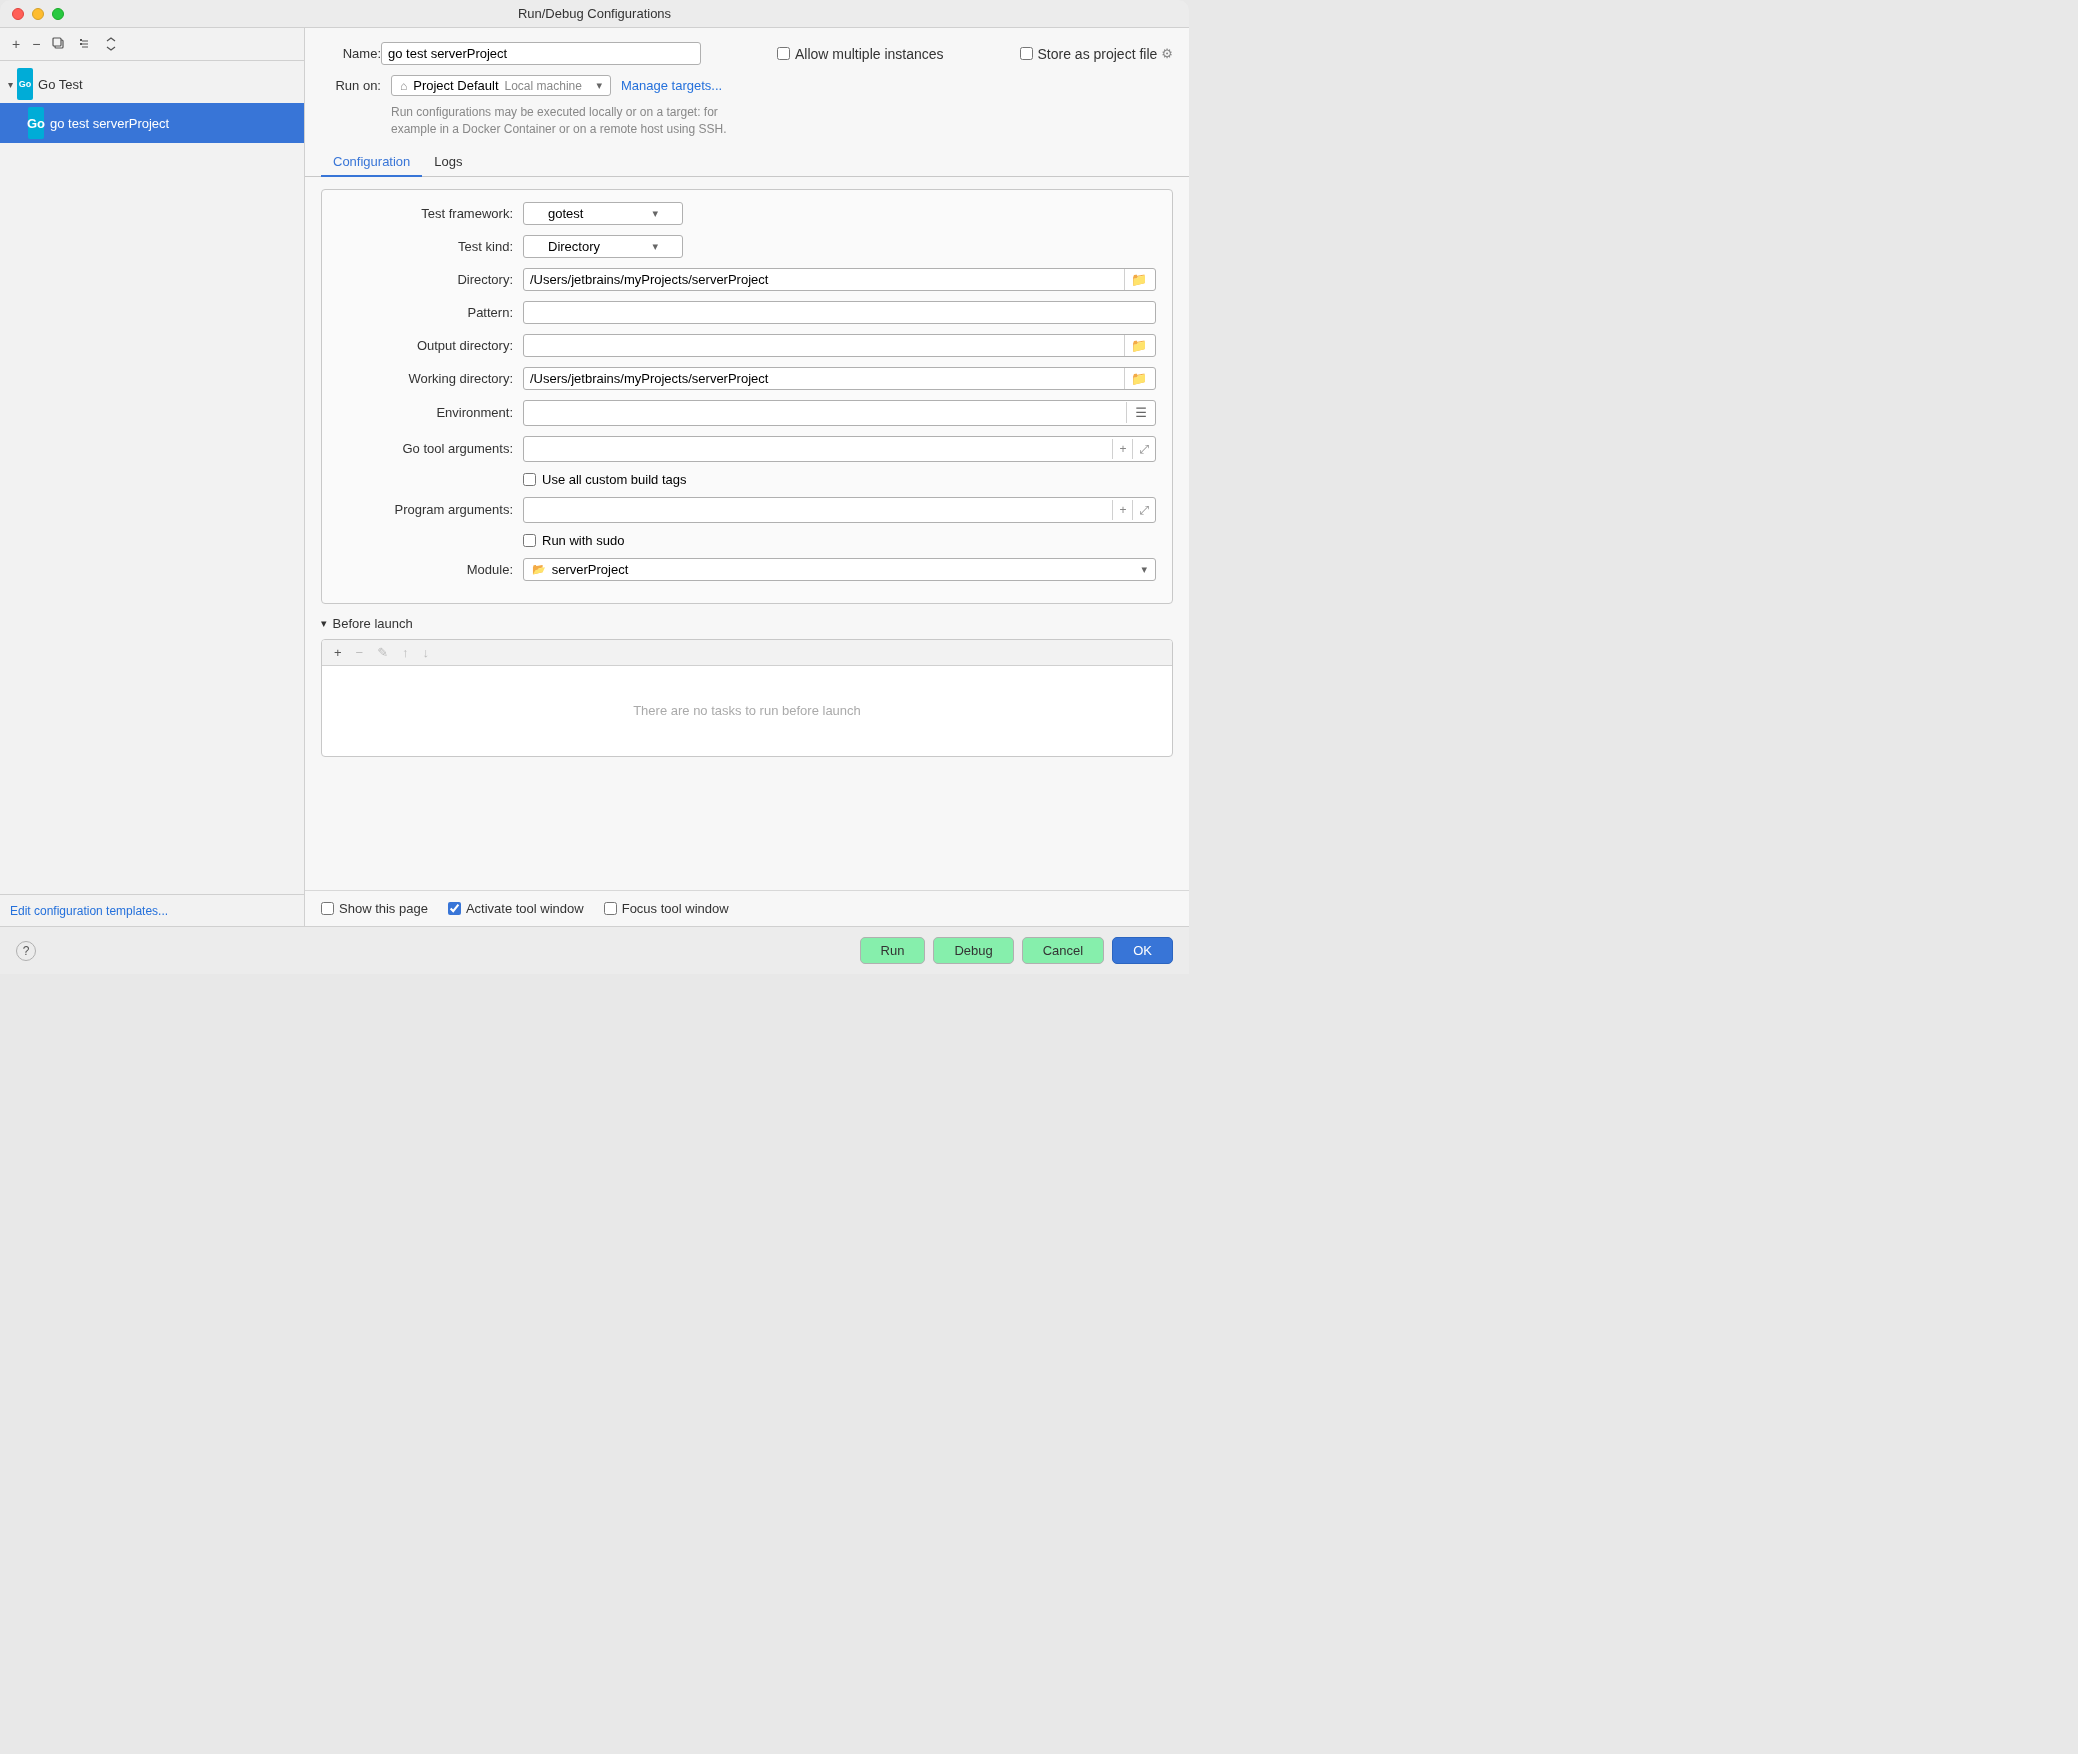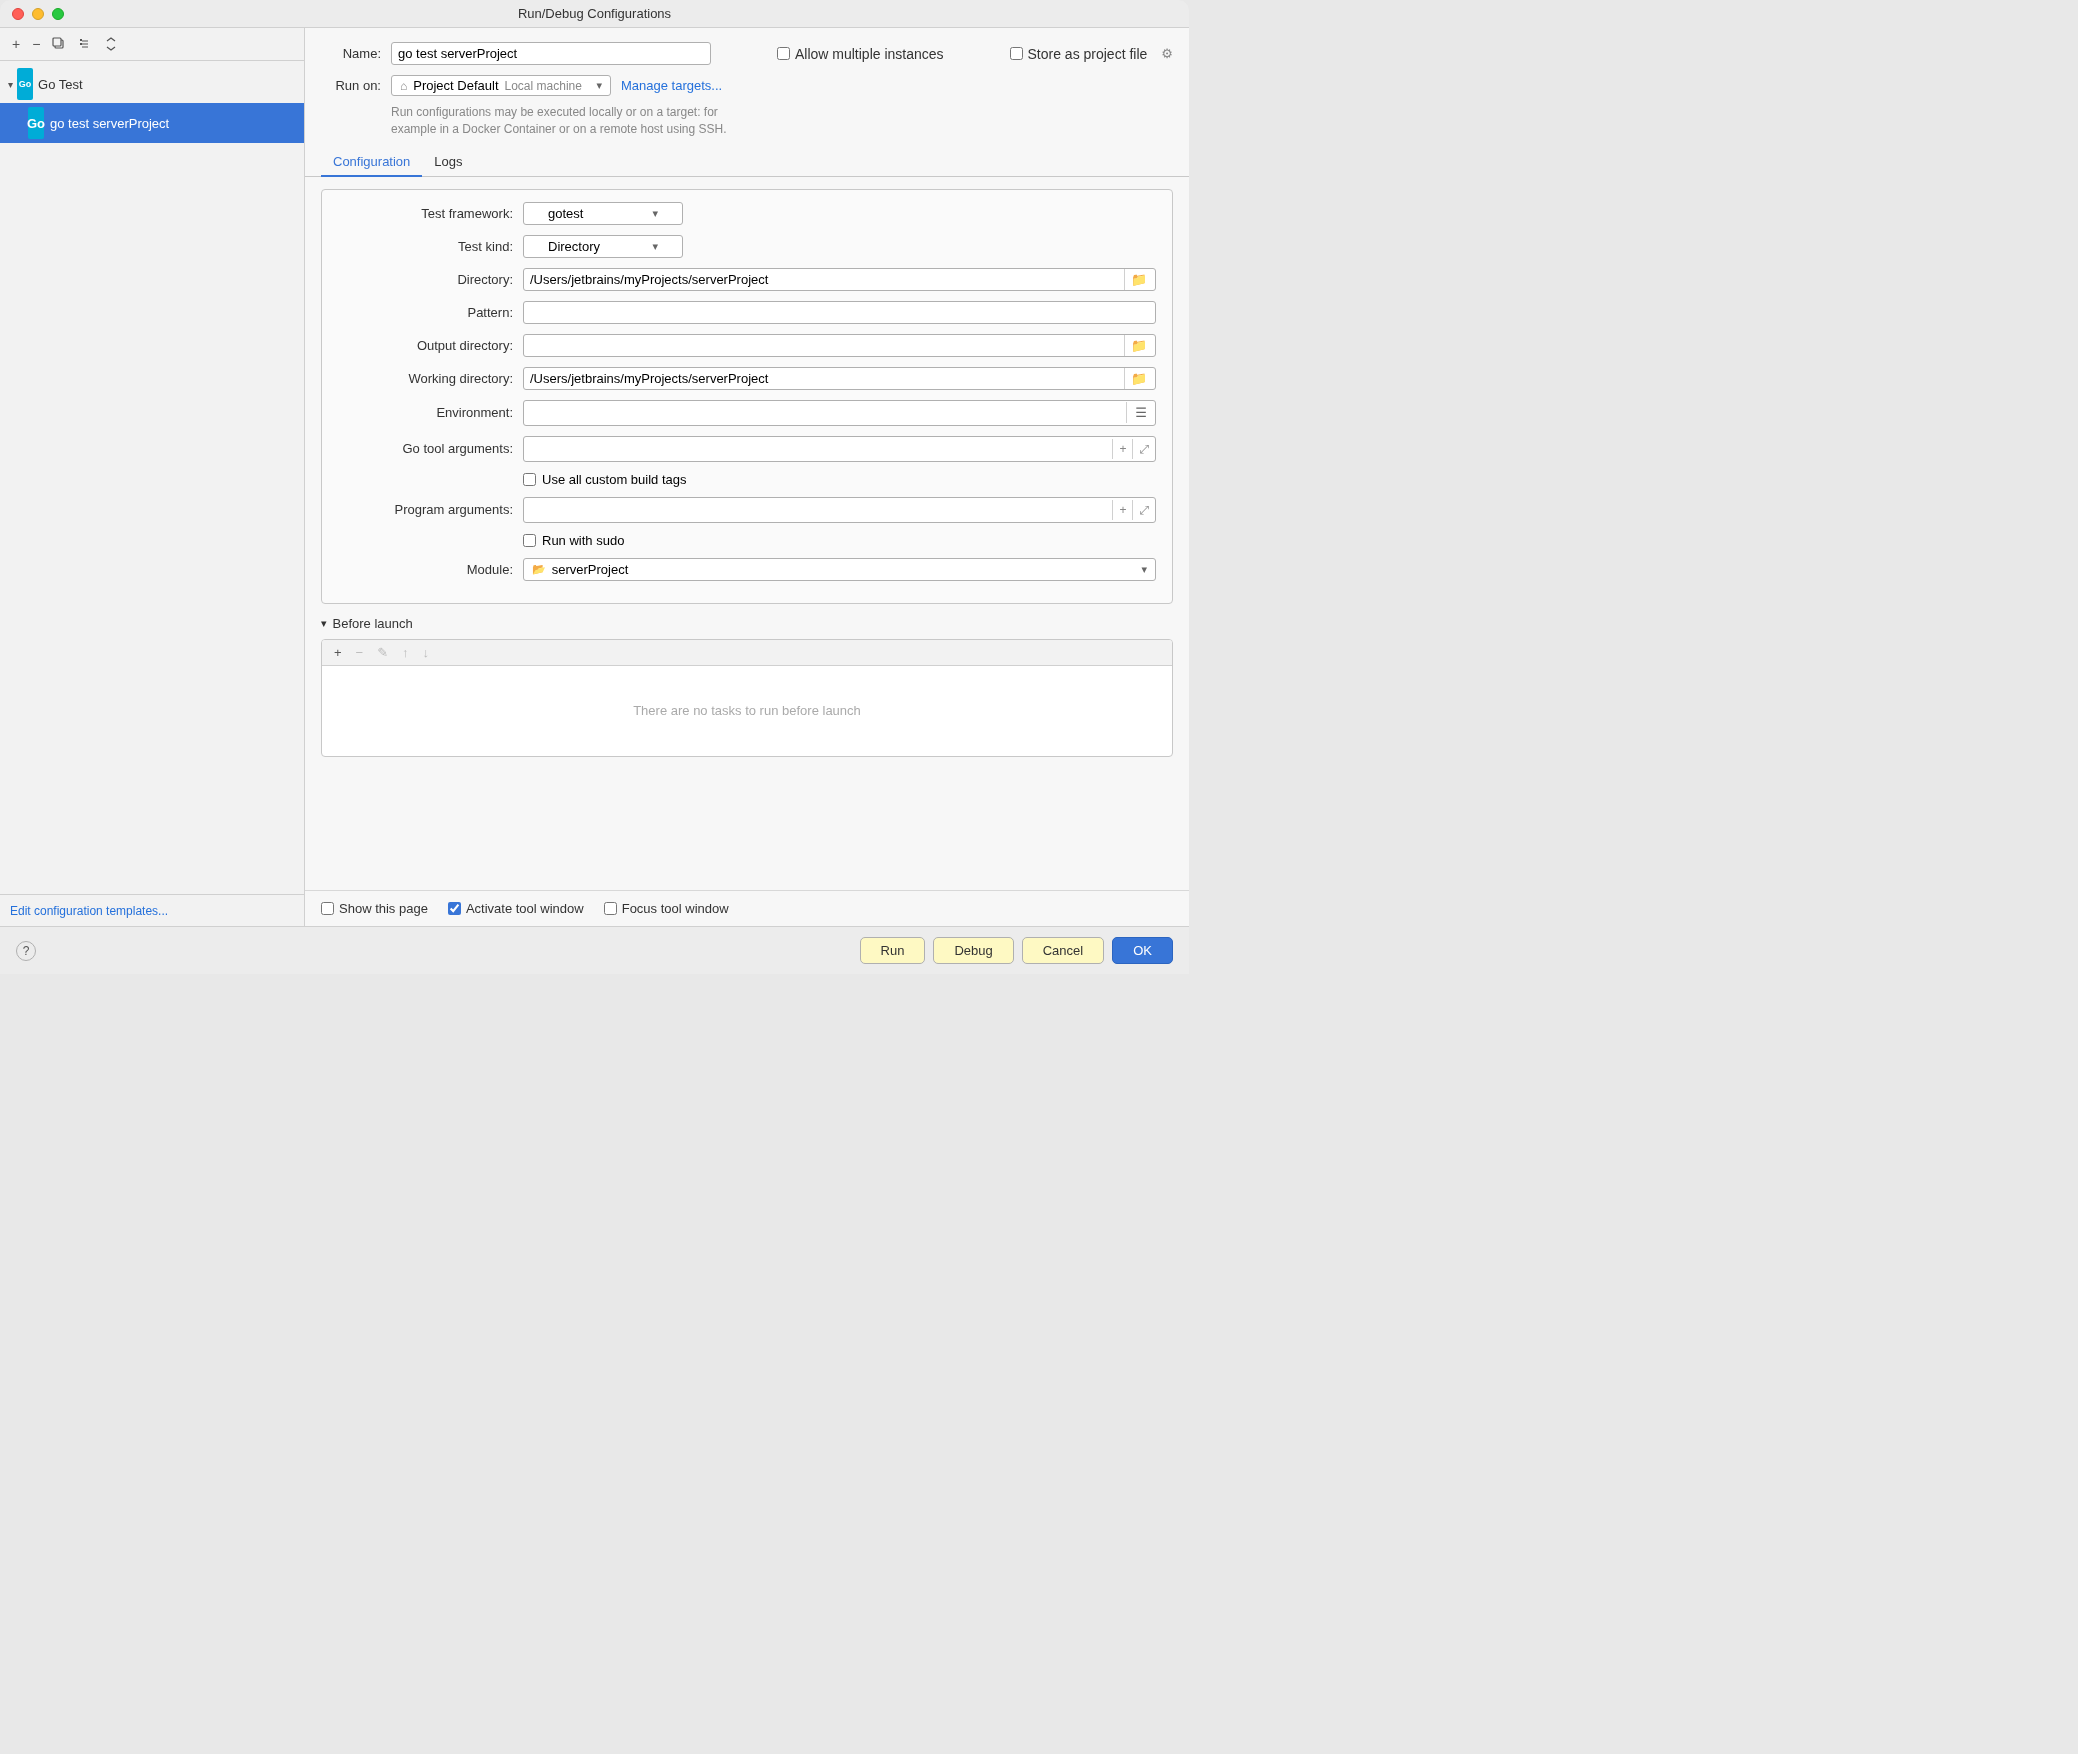--- a/index.html
+++ b/index.html
@@ -134,21 +134,20 @@
 
     
     .config-header {
       padding: 14px 16px 0 16px;
       background: #f7f7f7;
     }
     .name-row {
       display: flex;
       align-items: center;
       margin-bottom: 10px;
-      gap: 10px;
     }
     .name-label {
       font-size: 13px;
       color: #333;
       width: 60px;
       text-align: right;
     }
     .name-input {
       flex: 1;
       max-width: 320px;
@@ -473,21 +472,21 @@
       height: 20px;
       cursor: pointer;
       font-size: 12px;
       color: #555;
       display: flex;
       align-items: center;
       justify-content: center;
       margin-right: auto;
     }
     .action-btn {
-      background: #fef9c3;
+      background: #86efac;
       border: 1px solid #b0b0b0;
       border-radius: 5px;
       padding: 5px 20px;
       font-size: 13px;
       cursor: pointer;
       color: #333;
     }
     .action-btn.primary {
       background: #3875d7;
       color: #fff;

